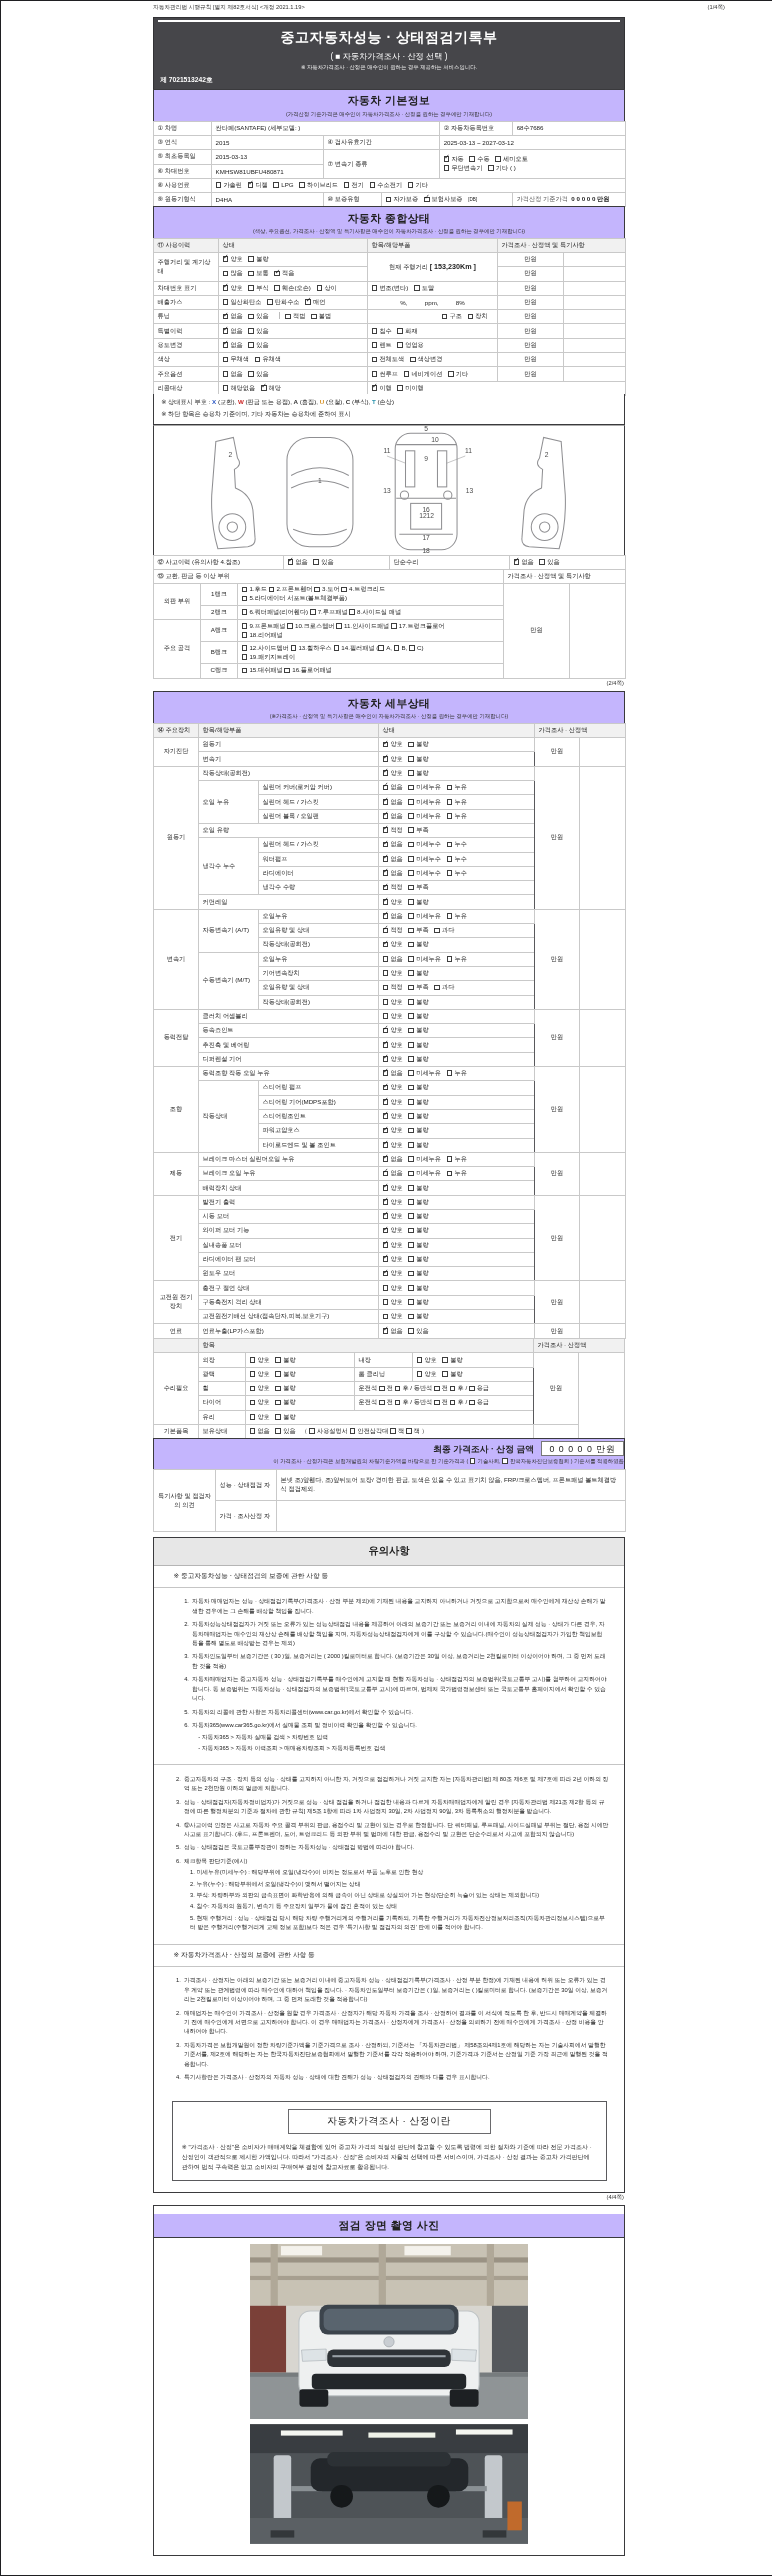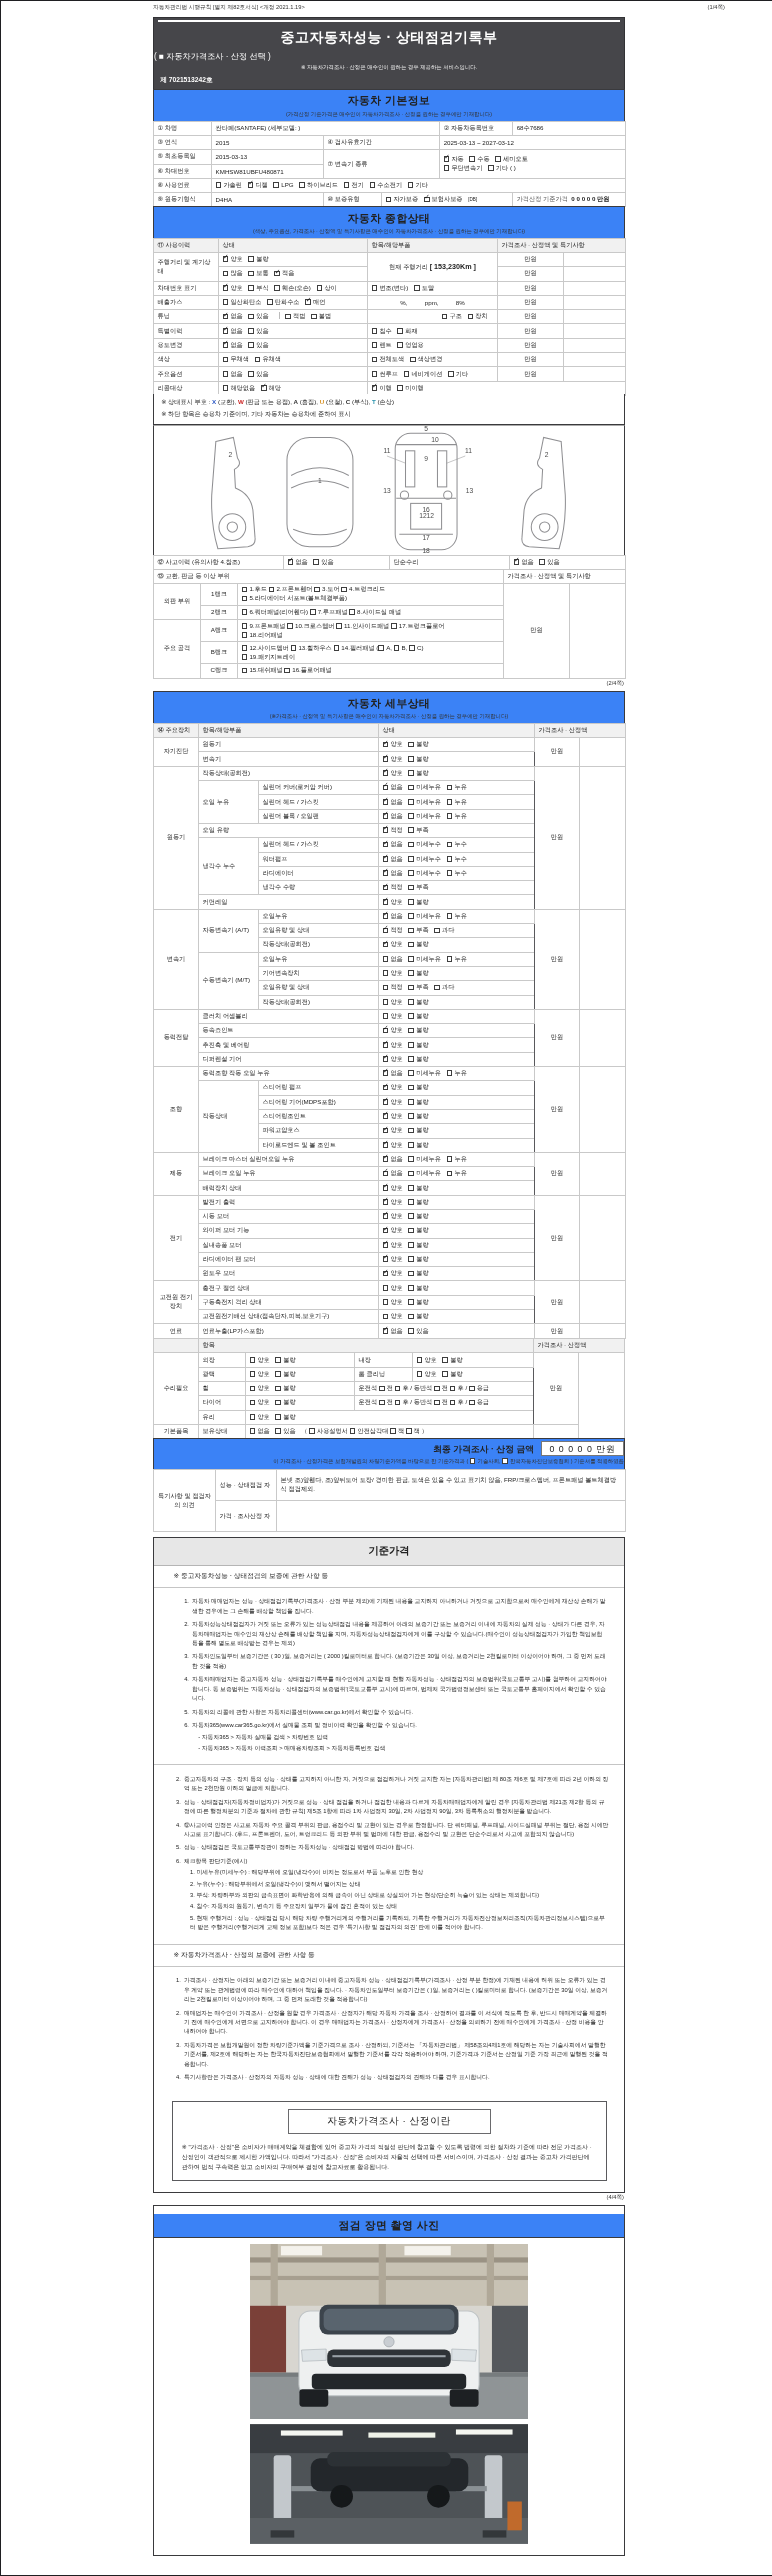--- a/index.html
+++ b/index.html
@@ -5,25 +5,25 @@
   html,body{margin:0;padding:0;background:#fff;}
   body{width:773px;height:2576px;font-family:"Liberation Sans","DejaVu Sans",sans-serif;color:#222;position:relative;}
   .page{position:absolute;inset:0;border:1px solid #1f1f22;box-sizing:border-box;overflow:hidden;background:#fff;}
   .topmeta{position:absolute;top:3.1px;left:152px;font-size:5.7px;color:#333;}
   .pageno-tr{position:absolute;top:3.1px;right:47px;font-size:5.7px;color:#333;}
   .content{position:absolute;left:152px;top:15.5px;width:472px;}
   
   .mainhead{background:#46464a;color:#fff;border:1px solid #323235;padding:0 0 4.1px 0;}
   .mh-strip{height:2.1px;background:#fff;margin:2.6px 4.1px 7.2px 4.1px;}
   .mh-title{text-align:center;font-size:14px;font-weight:bold;letter-spacing:0.5px;}
-  .mh-sub{text-align:left;font-size:8.2px;margin-top:3.6px;}
+  .mh-sub{text-align:center;font-size:8.2px;margin-top:3.6px;}
   .mh-note{text-align:center;font-size:5.4px;margin-top:2.1px;color:#eee;}
   .mh-doc{font-size:6.7px;font-weight:bold;margin:5.2px 0 0 6.2px;}
   
-  .sec-head{background:#3b82f6;border:1.5px solid #3a3a3d;border-bottom:none;text-align:center;padding:4.6px 0 3.6px 0;margin-top:-1.5px;}
+  .sec-head{background:#c4b5fd;border:1.5px solid #3a3a3d;border-bottom:none;text-align:center;padding:4.6px 0 3.6px 0;margin-top:-1.5px;}
   .sec-title{font-size:10.8px;font-weight:bold;letter-spacing:0.5px;}
   .sec-note{font-size:5.4px;margin-top:2.1px;color:#333;}
   
   .t{border-collapse:collapse;width:100%;table-layout:fixed;font-size:6.2px;background:#fff;border:1.5px solid #3a3a3d;}
   .t td{border:0.5px solid #c9c9c9;padding:1.5px 3.6px;height:10.3px;vertical-align:middle;word-break:break-all;}
   .t td.lab{text-align:left;}
   .t td.cen{text-align:center;}
   .t td.hcell{background:#f1f1f1;text-align:left;}
   .t td.pr{text-align:center;}
   .t td.bl{border-left:1px solid #59595c;}
@@ -625,21 +625,21 @@
       </tr>
       <tr>
         <td class="lab" style="height:27px;">가격 · 조사산정
 자</td>
         <td class="lab"></td>
       </tr>
     </tbody>
       </table>
 
     <div class="nbox" style="margin-top:5.2px;">
-      <div class="ntitle">기준가격</div>
+      <div class="ntitle">유의사항</div>
       <div id="notice-content">
           <div class="nhead">※ 중고자동차성능 · 상태점검의 보증에 관한 사항 등</div>
           <div class="nlist">
             <div class="ni sub1">
               <span class="num">1.</span>
               <span class="txt">자동차 매매업자는 성능 · 상태점검기록부(가격조사 · 산정 부분 제외)에 기재된 내용을 고지하지 아니하거나 거짓으로 고지함으로써 매수인에게 재산상 손해가 발생한 경우에는 그 손해를 배상할 책임을 집니다.</span>
             </div>
             <div class="ni sub1">
               <span class="num">2.</span>
               <span class="txt">자동차성능상태점검자가 거짓 또는 오류가 있는 성능상태점검 내용을 제공하여 아래의 보증기간 또는 보증거리 이내에 자동차의 실제 성능 · 상태가 다른 경우, 자동차매매업자는 매수인의 재산상 손해를 배상할 책임을 지며, 자동차성능상태점검자에게 이를 구상할 수 있습니다.(매수인이 성능상태점검자가 가입한 책임보험 등을 통해 별도로 배상받는 경우는 제외)</span>

